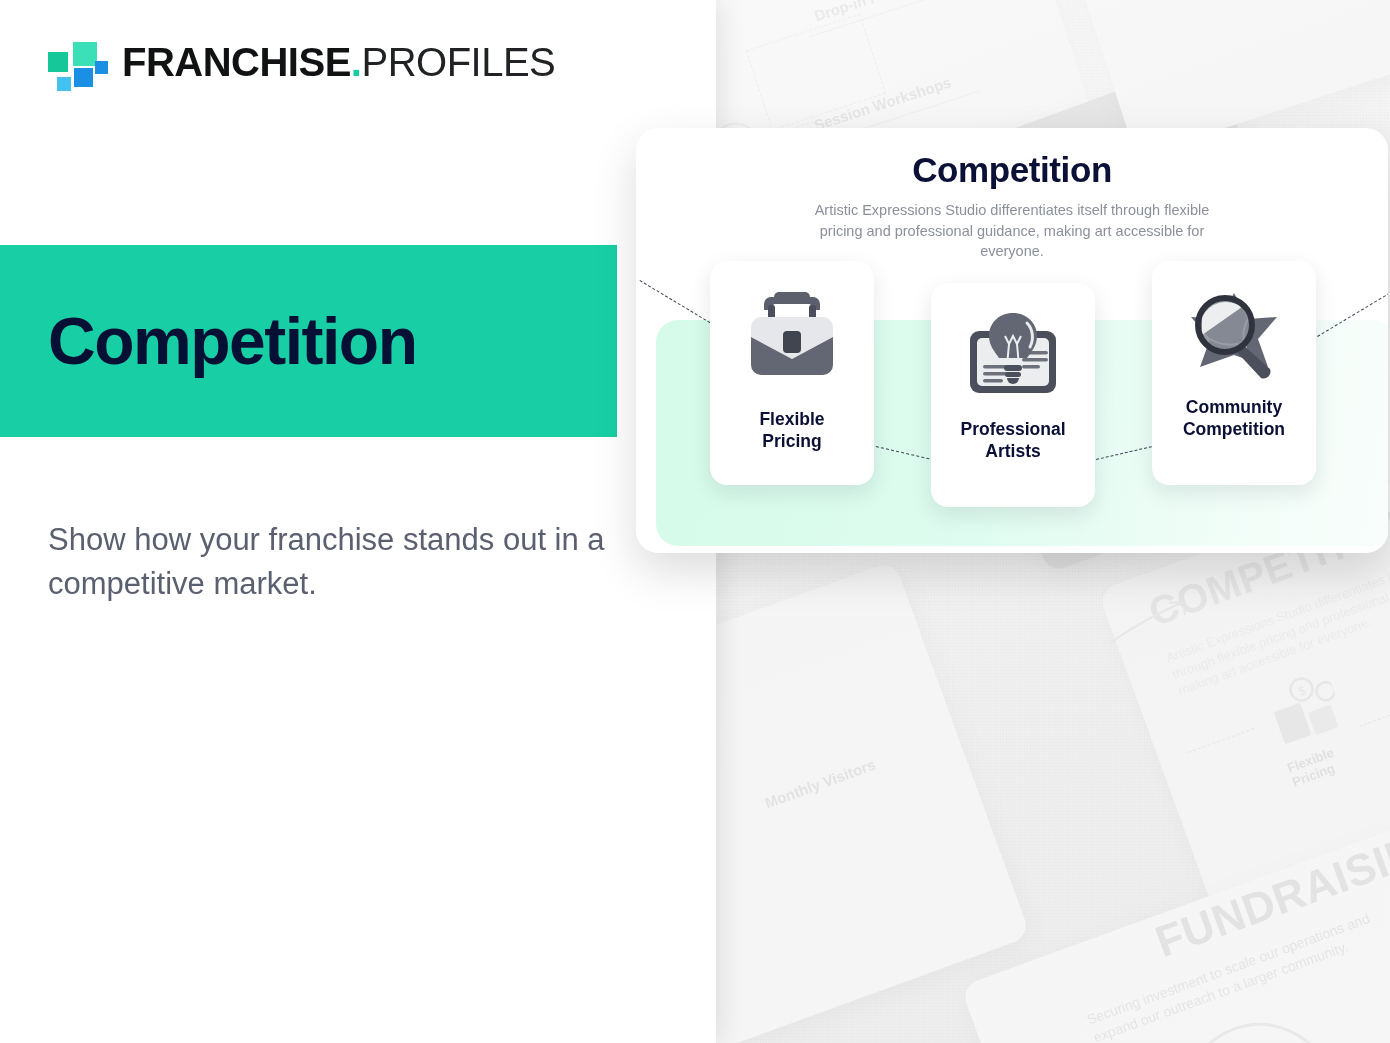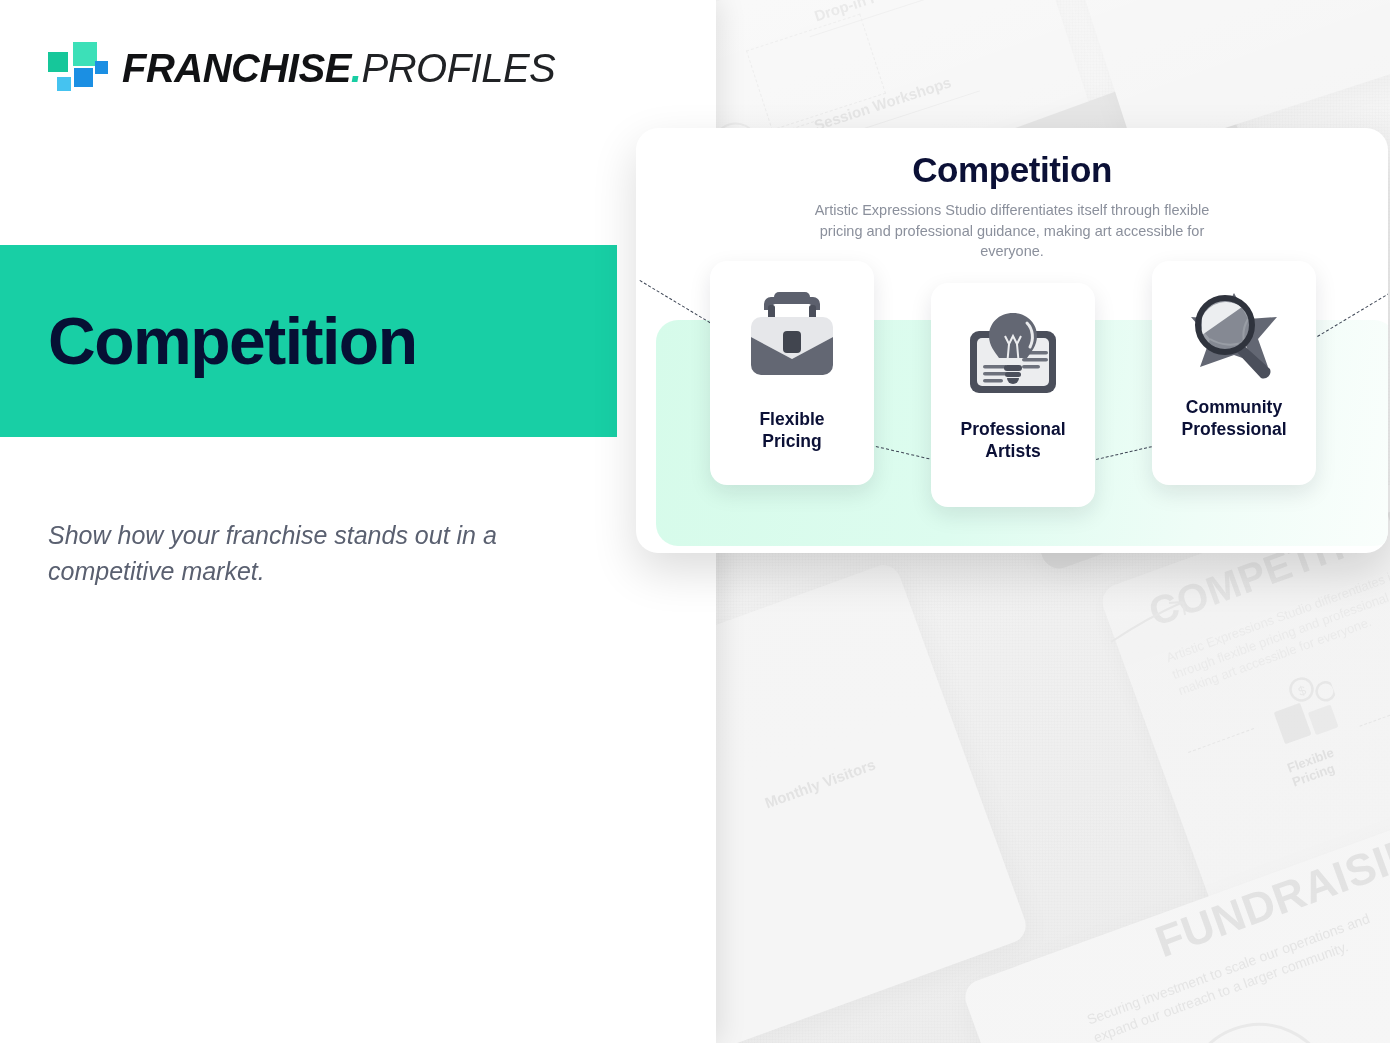--- a/index.html
+++ b/index.html
@@ -74,21 +74,21 @@
     pointer-events:none;
   }
 
   
   .left-col{
     position:absolute; left:0; top:0; width:716px; height:1043px;
     background:#ffffff;
     box-shadow:4px 0 26px rgba(0,0,0,.10);
   }
 
-  .logo{ position:absolute; left:48px; top:40px; display:flex; align-items:center;font-style:italic; }
+  .logo{ position:absolute; left:48px; top:40px; display:flex; align-items:flex-start; }
   .logo-mark{ position:relative; width:56px; height:56px; margin-right:18px; }
   .logo-mark i{ position:absolute; display:block; }
   .lm1{ left:0;  top:12px; width:20px; height:20px; background:#16c79a; }
   .lm2{ left:25px; top:2px;  width:24px; height:24px; background:#3ce0b8; }
   .lm3{ left:9px;  top:37px; width:14px; height:14px; background:#45c3f0; }
   .lm4{ left:26px; top:28px; width:19px; height:19px; background:#1b8fe3; }
   .lm5{ left:47px; top:21px; width:13px; height:13px; background:#1b8fe3; }
   .logo-text{ font-size:40px; letter-spacing:-0.5px; white-space:nowrap; }
   .logo-text .b{ font-weight:bold; color:#111214; }
   .logo-text .dot{ font-weight:bold; color:#18cda3; }
@@ -100,21 +100,21 @@
     display:flex; align-items:center;
   }
   .title-band h1{
     margin-left:48px;
     font-size:66px; font-weight:bold; color:#061034;
     letter-spacing:-1.5px;
   }
 
   .body-copy{ position:absolute; left:48px; top:518px; width:570px; }
   .body-copy p{
-    font-size:25px; line-height:1.42; color:#5a6070; font-weight:normal;font-style:italic;
+    font-size:31px; line-height:1.42; color:#5a6070; font-weight:normal;
   }
   .body-copy p + p{ margin-top:38px; }
 
   
   .slide-card{
     position:absolute; left:636px; top:128px; width:752px; height:425px;
     background:#ffffff; border-radius:22px;
     box-shadow:0 18px 46px rgba(0,0,0,.14);
     overflow:hidden;
   }
@@ -313,18 +313,18 @@
           <path d="M30 52 c10 6 24 8 36 2" stroke="#e9eaec" stroke-width="2" fill="none"></path>
           <path d="M40 66 c8-5 18-4 24 2" stroke="#e9eaec" stroke-width="2" fill="none"></path>
           <path d="M68 32 c-6 10-6 22 0 34" stroke="#e9eaec" stroke-width="2" fill="none"></path>
           <path d="M60 55 L90 82 a7 7 0 0 1-9 9 L54 62 Z" fill="#4b4f5b"></path>
           <circle cx="45" cy="38" r="27" fill="#8b8f99" opacity=".85"></circle>
           <path d="M22 30 a27 27 0 0 1 40-10 l-40 28 z" fill="#eceef0"></path>
           <circle cx="45" cy="38" r="27" fill="none" stroke="#2f333d" stroke-width="6"></circle>
         </svg>
       </span>
       <span class="lbl">Community
-Professional</span>
+Competition</span>
     </div>
 
   </div>
 
 </div>
 
 </body></html>

